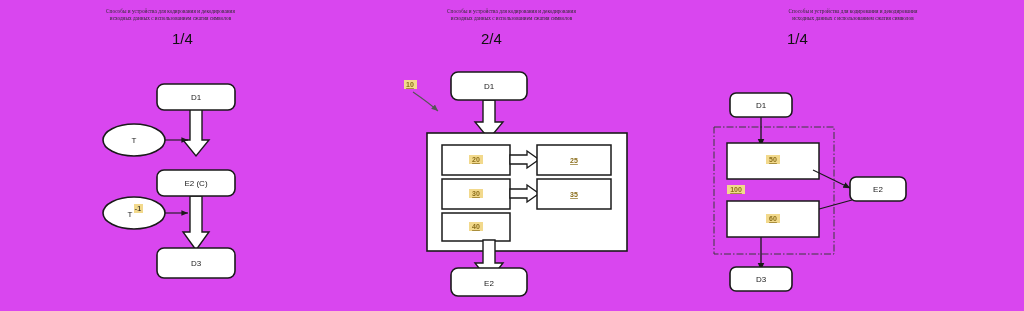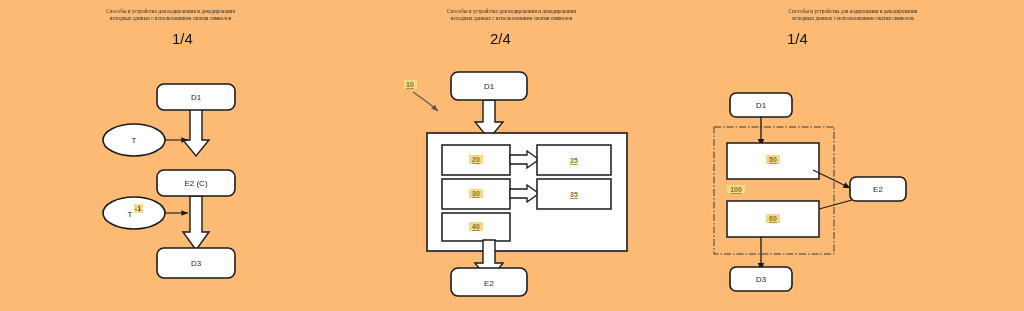--- a/index.html
+++ b/index.html
@@ -11,21 +11,21 @@
     width: 1024px;
     height: 311px;
     position: relative;
     overflow: hidden;
     font-family: "Liberation Sans", sans-serif;
     color: #1a1a1a;
   }
   .page {
     position: absolute;
     inset: 0;
-    background: #fdba74;
+    background: #d946ef;
   }
   .figure {
     position: absolute;
     top: 0;
     height: 311px;
   }
   #figure-1 { left: 0px;   width: 341px; }
   #figure-2 { left: 341px; width: 341px; }
   #figure-3 { left: 682px; width: 342px; }
 
@@ -46,21 +46,21 @@
   }
   .fig-number {
     position: absolute;
     top: 30px;
     font-size: 15px;
     font-weight: 400;
     color: #111111;
     font-family: "Liberation Sans", sans-serif;
   }
   #fig1-number { left: 172px; }
-  #fig2-number { left: 149px; }
+  #fig2-number { left: 140px; }
   #fig3-number { left: 105px; }
 
   .svg-canvas {
     position: absolute;
     top: 0;
     left: 0;
     width: 100%;
     height: 311px;
   }
   .node-label {

